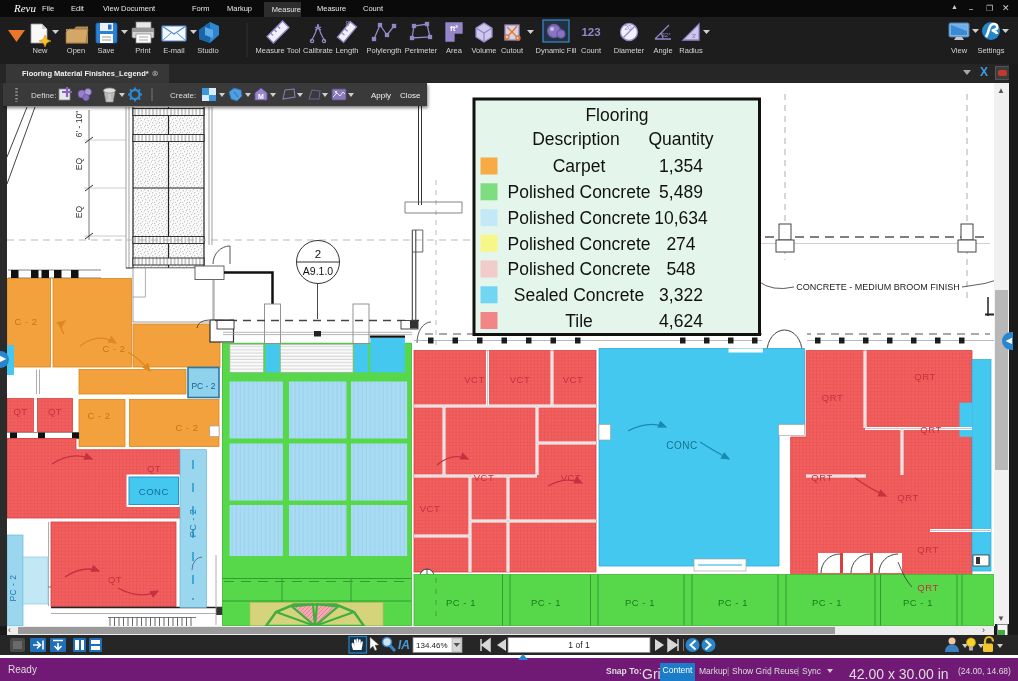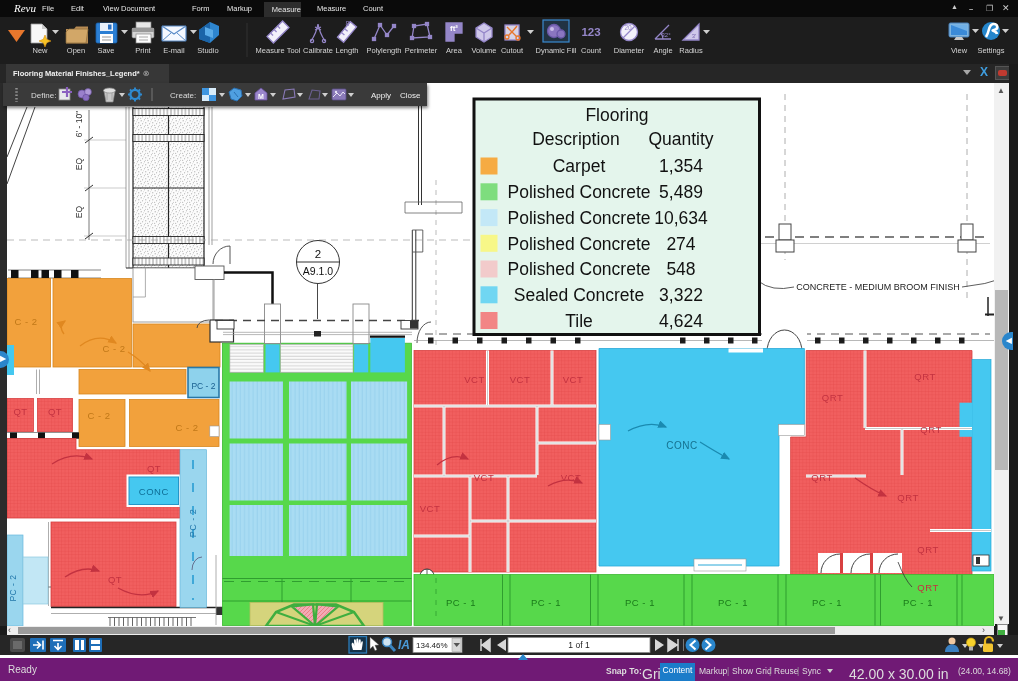--- a/index.html
+++ b/index.html
@@ -1,19 +1,19 @@
 <!DOCTYPE html>
 <html><head><meta charset="utf-8"><style>
 html,body{margin:0;padding:0;width:1018px;height:681px;overflow:hidden;background:#1a1a1a;font-family:"Liberation Sans",sans-serif;}
 .abs{position:absolute;}
 #menubar{left:0;top:0;width:1018px;height:21px;background:#0a0a0a;color:#e6e6e6;font-size:7.5px;}
 .mi{position:absolute;top:0;height:17px;line-height:17px;}
 #toolbar{left:0;top:17px;width:1018px;height:47px;background:#1d1d1d;}
 #tabbar{left:0;top:64px;width:1018px;height:19px;background:#262626;}
-#tab1{position:absolute;left:6px;top:0;width:163px;height:19px;background:#373737;color:#f2f2f2;font-size:7.5px;font-weight:bold;line-height:19px;padding-left:7px;box-sizing:border-box;}
+#tab1{position:absolute;left:6px;top:0;width:163px;height:19px;background:#373737;color:#f2f2f2;font-size:7.5px;font-weight:bold;line-height:19px;padding-left:16px;box-sizing:border-box;}
 #draw{left:7px;top:83px;width:987px;height:543px;background:#fff;}
 #lstrip{left:0;top:83px;width:7px;height:543px;background:#2b2b2b;}
 #rstrip{left:1009px;top:64px;width:9px;height:562px;background:#1a1a1a;}
 #vscroll{left:994px;top:83px;width:15px;height:543px;background:#f1f1f1;}
 #hscroll{left:7px;top:626px;width:987px;height:9px;background:#ededed;}
 #btoolbar{left:0;top:635px;width:1018px;height:20px;background:#262626;}
 #statusbar{left:0;top:655px;width:1018px;height:26px;background:#701a75;border-top:3px solid #ffffff;box-sizing:border-box;color:#ddd;font-size:11px;}
 #subtool{left:3px;top:83px;width:424px;height:23px;background:#3a3a3a;color:#dcdcdc;font-size:11px;box-shadow:1px 2px 3px rgba(0,0,0,.5);}
 </style></head>
 <body>

